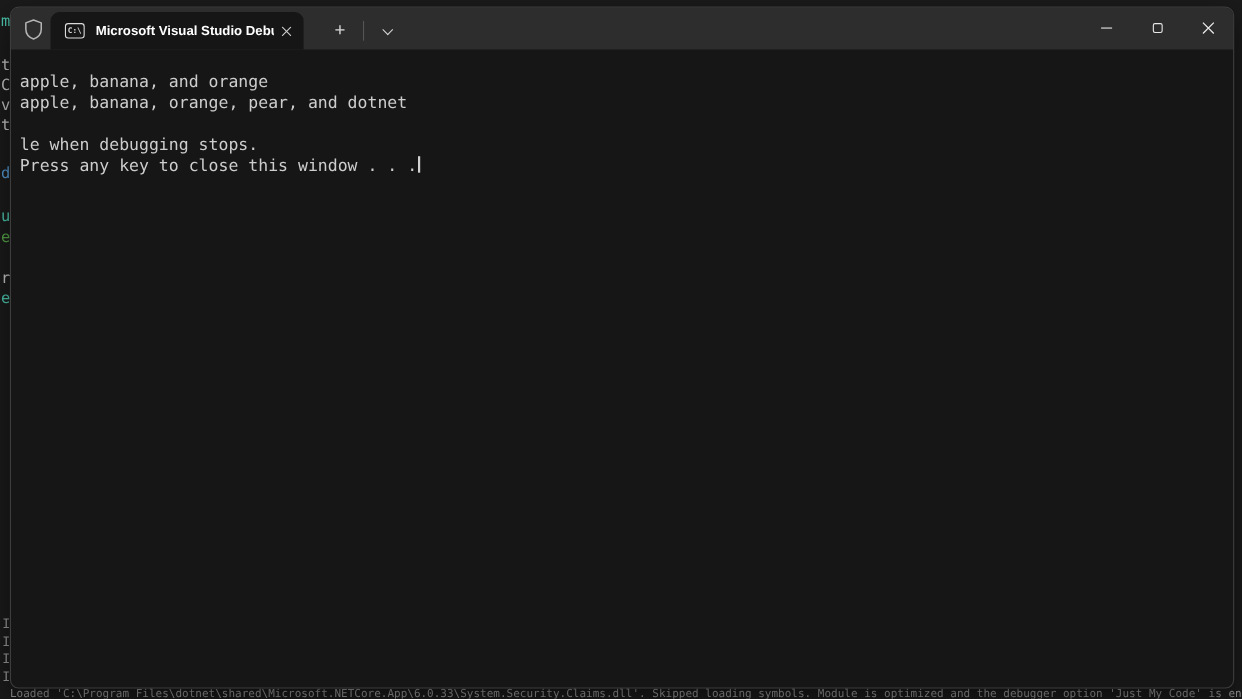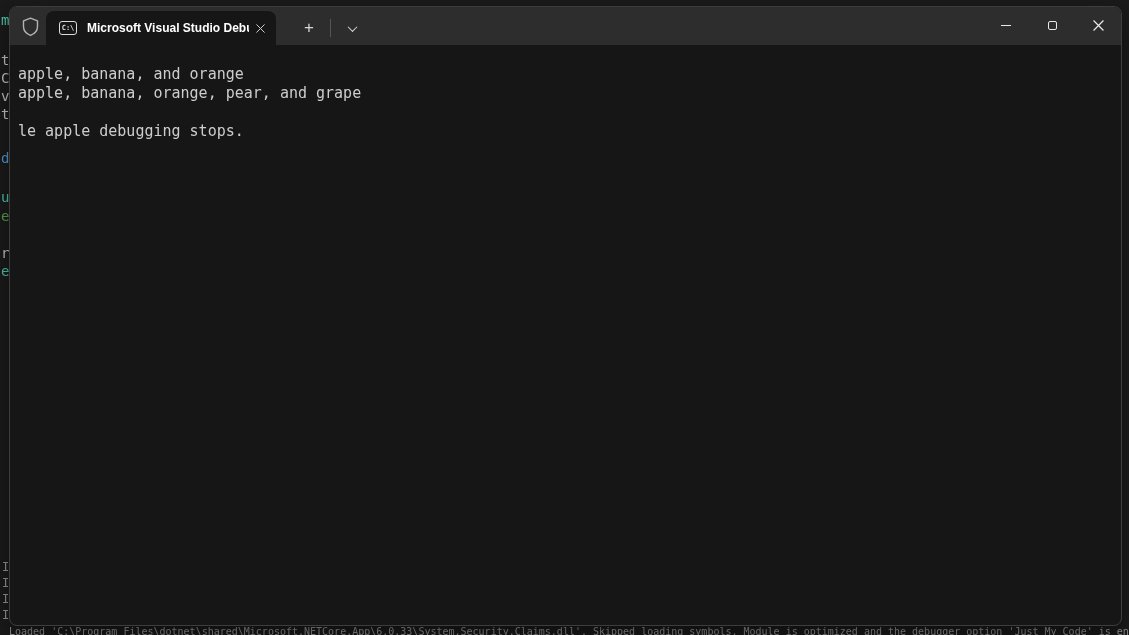--- a/index.html
+++ b/index.html
@@ -116,19 +116,20 @@
         <button class="icon-btn ctrl-btn">
           <svg width="11" height="11" viewBox="0 0 10 10">
             <path d="M0.5 0.5 L9.5 9.5 M9.5 0.5 L0.5 9.5" stroke="#e8e8e8" stroke-width="1.1"></path>
           </svg>
         </button>
       </div>
     </div>
 
     <div class="console">
         <div class="line">apple, banana, and orange</div>
-        <div class="line">apple, banana, orange, pear, and grape</div>
+        <div class="line">apple, banana, orange, pear, and dotnet</div>
         <div class="line"></div>
-        <div class="line">le apple debugging stops.</div>
+        <div class="line">le when debugging stops.</div>
+        <div class="line">Press any key to close this window . . .<span class="cursor"></span></div>
       </div>
 
   </div>
 </div>
 
 </body></html>

